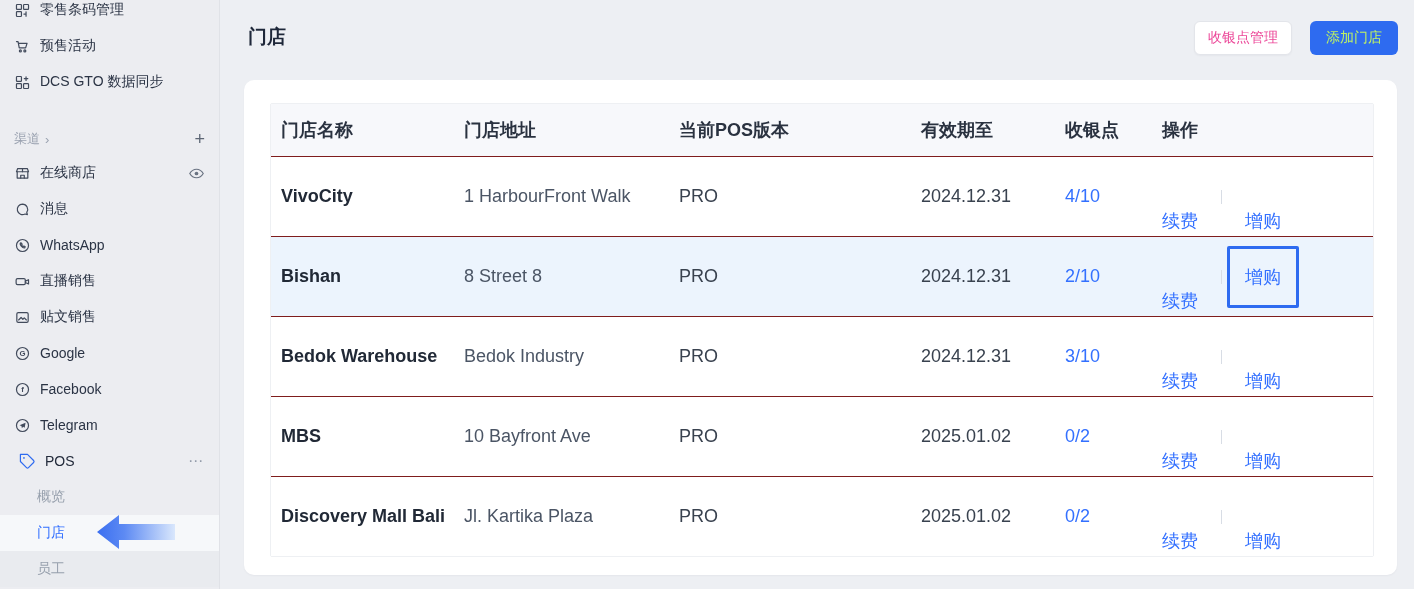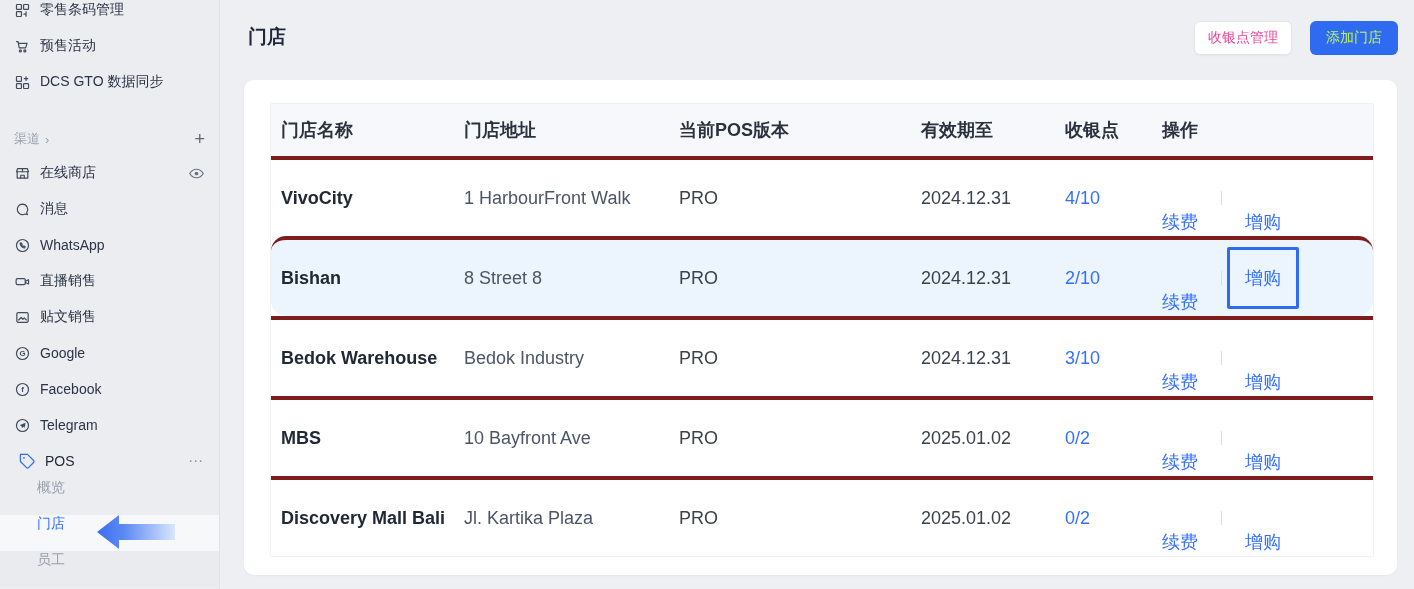--- a/index.html
+++ b/index.html
@@ -10,41 +10,41 @@
   .sidebar { position:absolute; left:0; top:0; width:220px; height:589px; background:#ecedf1; border-right:1px solid #e0e2e7; }
   .nav-item { height:36px; display:flex; align-items:center; padding:0 14px; color:#2b3445; font-size:14px; cursor:pointer; }
   .nav-item .ico { width:17px; height:17px; margin-right:9px; display:flex; align-items:center; justify-content:center; flex:none; }
   .nav-item .ico svg { width:17px; height:17px; stroke:#424b5c; fill:none; stroke-width:1.7; stroke-linecap:round; stroke-linejoin:round; }
   .nav-item .trail { margin-left:auto; display:flex; align-items:center; }
   .nav-top { position:absolute; top:-8px; left:0; right:0; }
   .section-row { position:absolute; top:125px; left:0; right:0; height:28px; display:flex; align-items:center; padding:0 14px; color:#9aa2b0; font-size:13px; }
   .section-row .plus { margin-left:auto; font-size:18px; color:#5d6675; cursor:pointer; line-height:1; }
   .nav-channels { position:absolute; top:155px; left:0; right:0; }
   .nav-sub { position:absolute; top:479px; left:0; right:0; }
-  .sub-item { height:36px; display:flex; align-items:flex-start; padding-left:37px; color:#97a0ad; font-size:14px; cursor:pointer; position:relative; }
+  .sub-item { height:36px; display:flex; align-items:center; padding-left:37px; color:#97a0ad; font-size:14px; cursor:pointer; position:relative; }
   .sub-item.active { background:#f6f8fa; color:#3370ff; }
   .sub-item.last { background:#e9ebef; }
   .ellipsis { color:#949caa; font-size:15px; letter-spacing:2px; }
   .eye svg { width:17px; height:17px; }
   .chev { margin-left:5px; color:#9aa2b0; font-size:13px; }
   .arrow-callout { position:absolute; left:97px; top:-2px; width:80px; height:38px; pointer-events:none; }
 
   
   .main-title { position:absolute; left:248px; top:24px; font-size:19px; font-weight:700; color:#1e2739; }
   .btn { position:absolute; top:21px; height:34px; border-radius:6px; font-size:14px; display:flex; align-items:center; justify-content:center; cursor:pointer; }
   .btn-secondary { left:1194px; width:98px; background:#ffffff; border:1px solid #e3e5ea; color:#ec4899; font-weight:500; box-shadow:0 1px 2px rgba(16,24,40,.04); }
   .btn-primary { left:1310px; width:88px; background:#2e6bf0; color:#bef264; font-weight:500; border:none; }
 
   .card { position:absolute; left:244px; top:80px; width:1153px; height:495px; background:#ffffff; border-radius:10px; box-shadow:0 1px 2px rgba(16,24,40,.04); }
   .table { position:absolute; left:26px; top:23px; width:1104px; border:1px solid #eef0f3; border-radius:2px; }
   .trow { display:grid; grid-template-columns:183px 215px 242px 144px 97px 1fr; }
   .thead { background:#f7f8fb; height:52px; }
   .thead .cell { font-weight:600; color:#2a3240; }
-  .tbody-row { height:80px; border-top:4px solid #7f1d1d; background:#ffffff; }
-  .tbody-row.hl { background:#ecf4fd;border-radius:15px; }
+  .tbody-row { height:80px; border-top:1px solid #7f1d1d; background:#ffffff; }
+  .tbody-row.hl { background:#ecf4fd; }
   .cell { display:flex; align-items:center; padding-left:10px; font-size:18px; }
   .c-name { color:#212936; font-weight:600; }
   .c-addr { color:#4b5565; }
   .c-ver, .c-exp { color:#39424f; }
   .c-link a, .ops a { color:#3370ff; text-decoration:none; cursor:pointer; }
   .ops a { font-weight:500;margin-top:48px; }
   .vdiv { width:1px; height:14px; background:#d8dde5; margin:0 23px; }
   .boxed { position:relative; display:inline-block; }
   .boxed::after { content:""; position:absolute; left:-18px; right:-18px; top:-19px; bottom:-19px; border:3px solid #2e6bf0; border-radius:2px; }
 </style>

